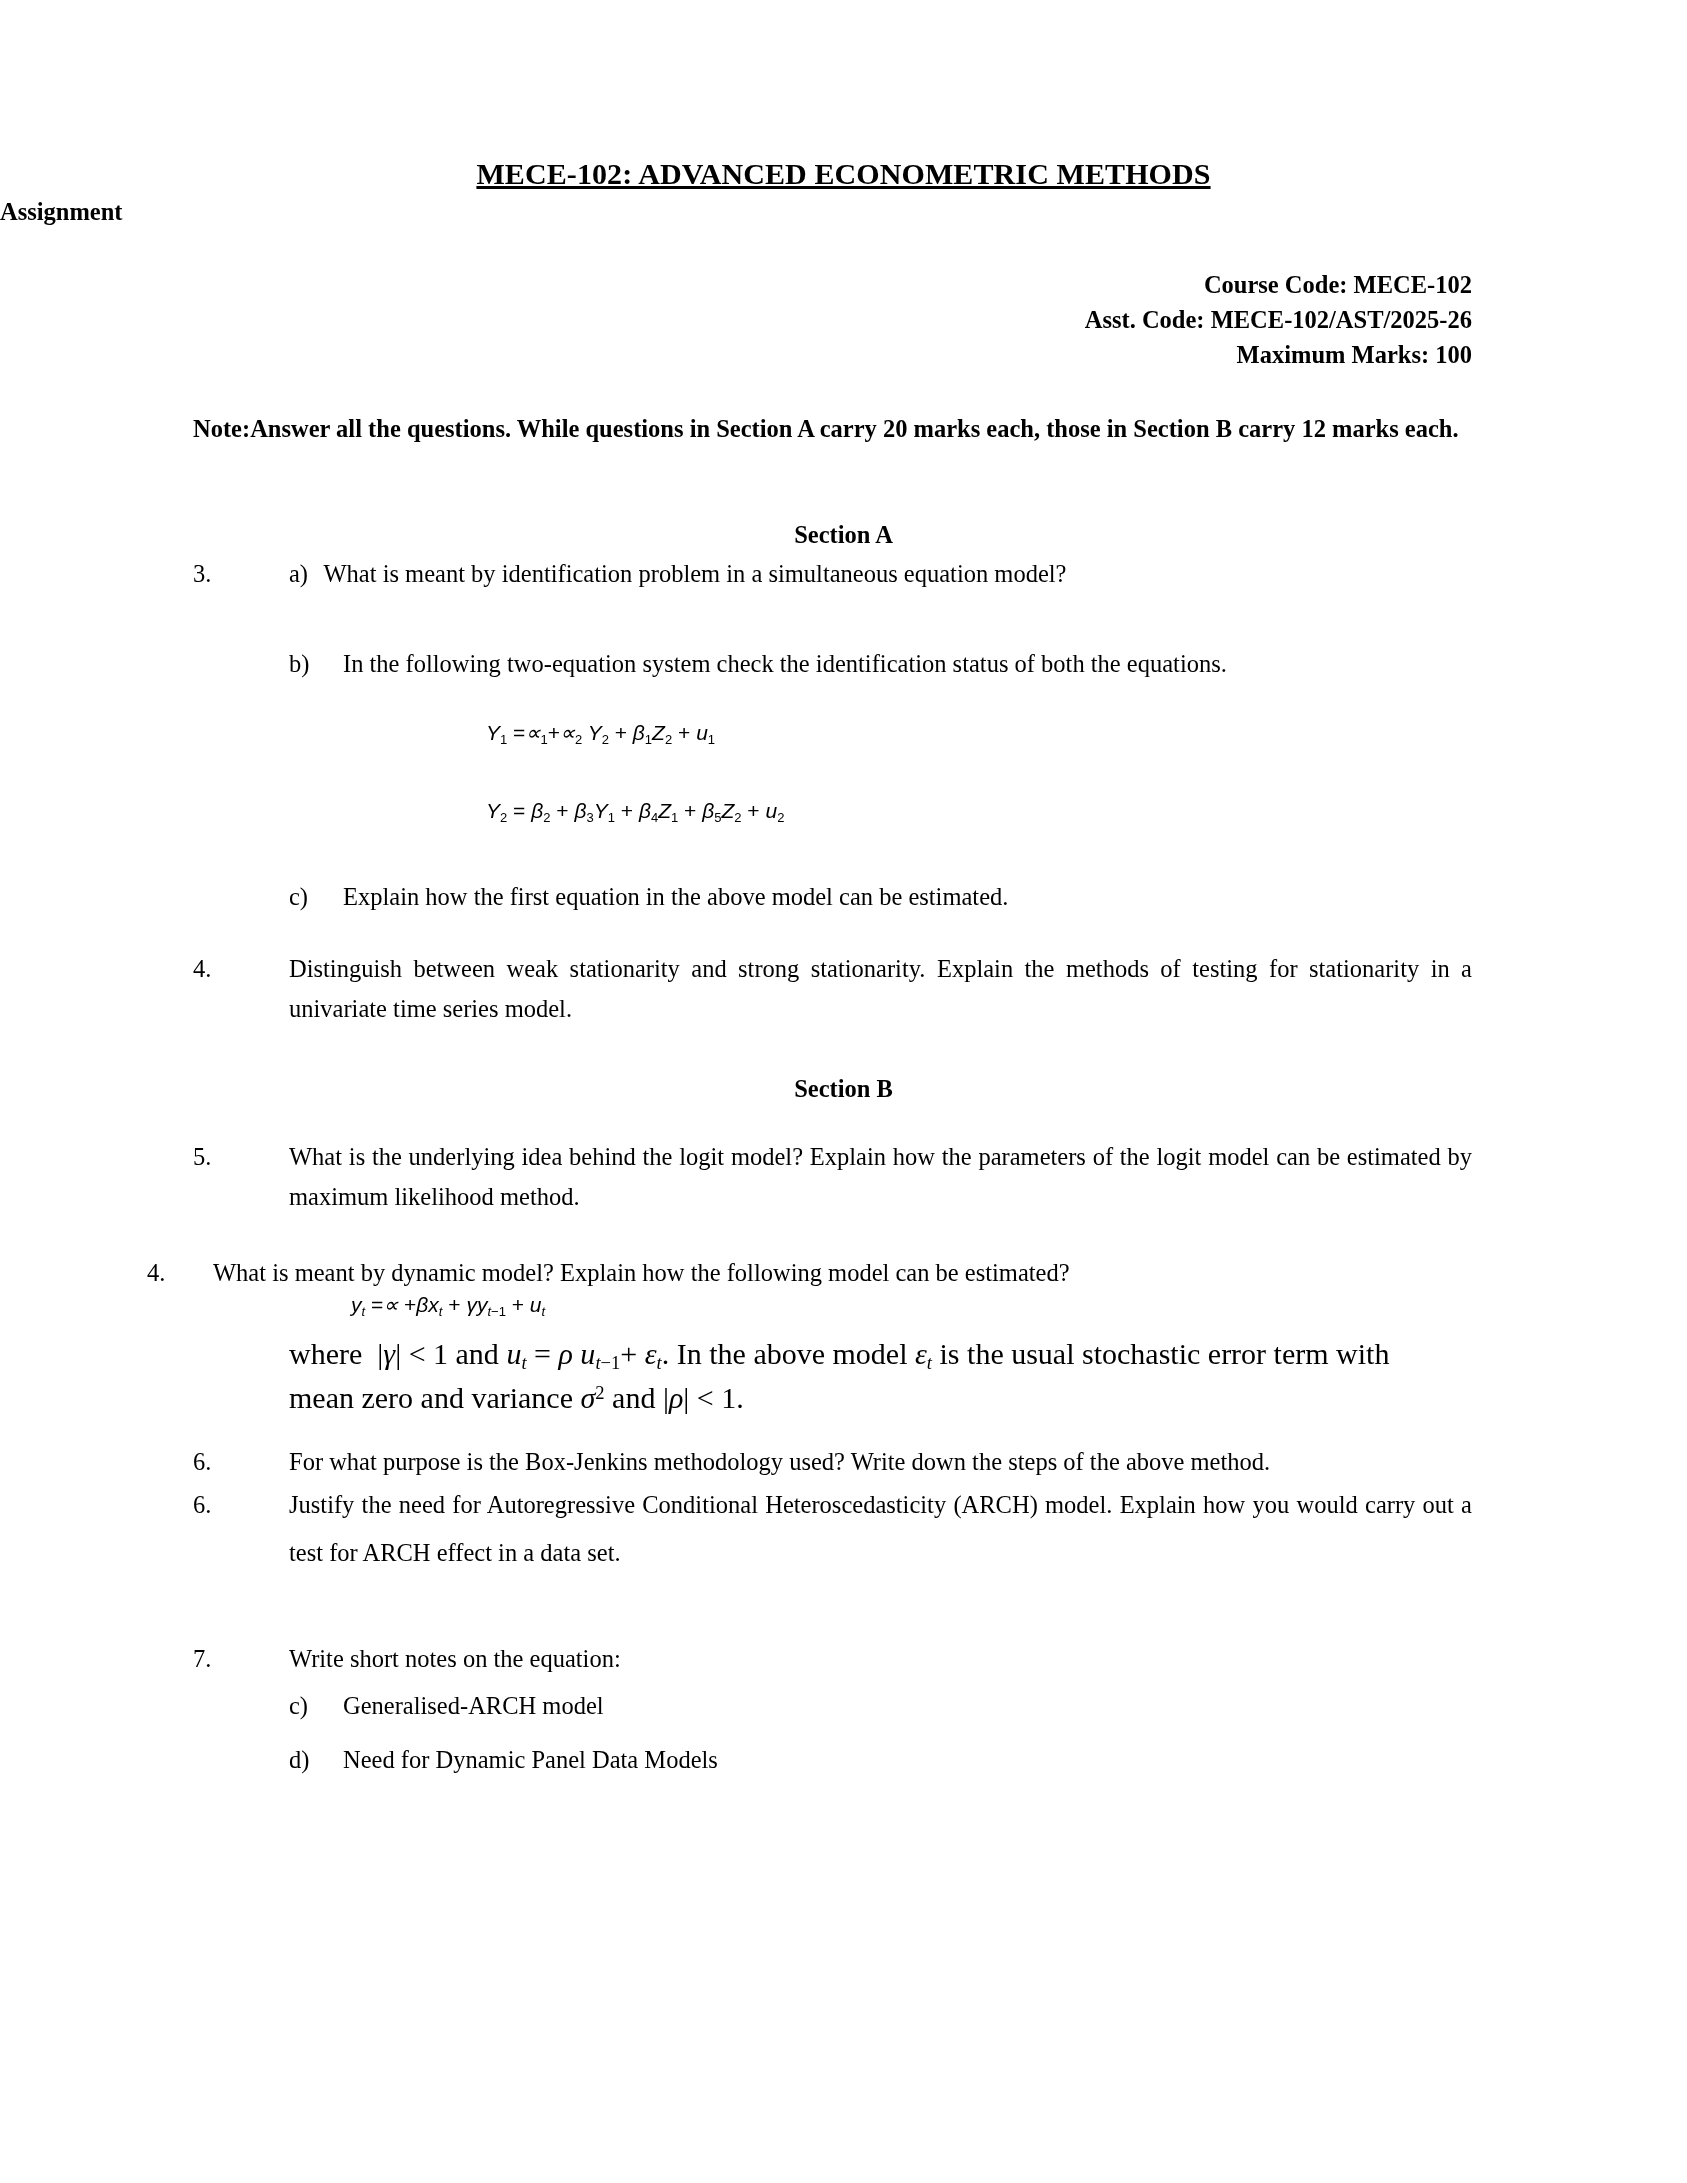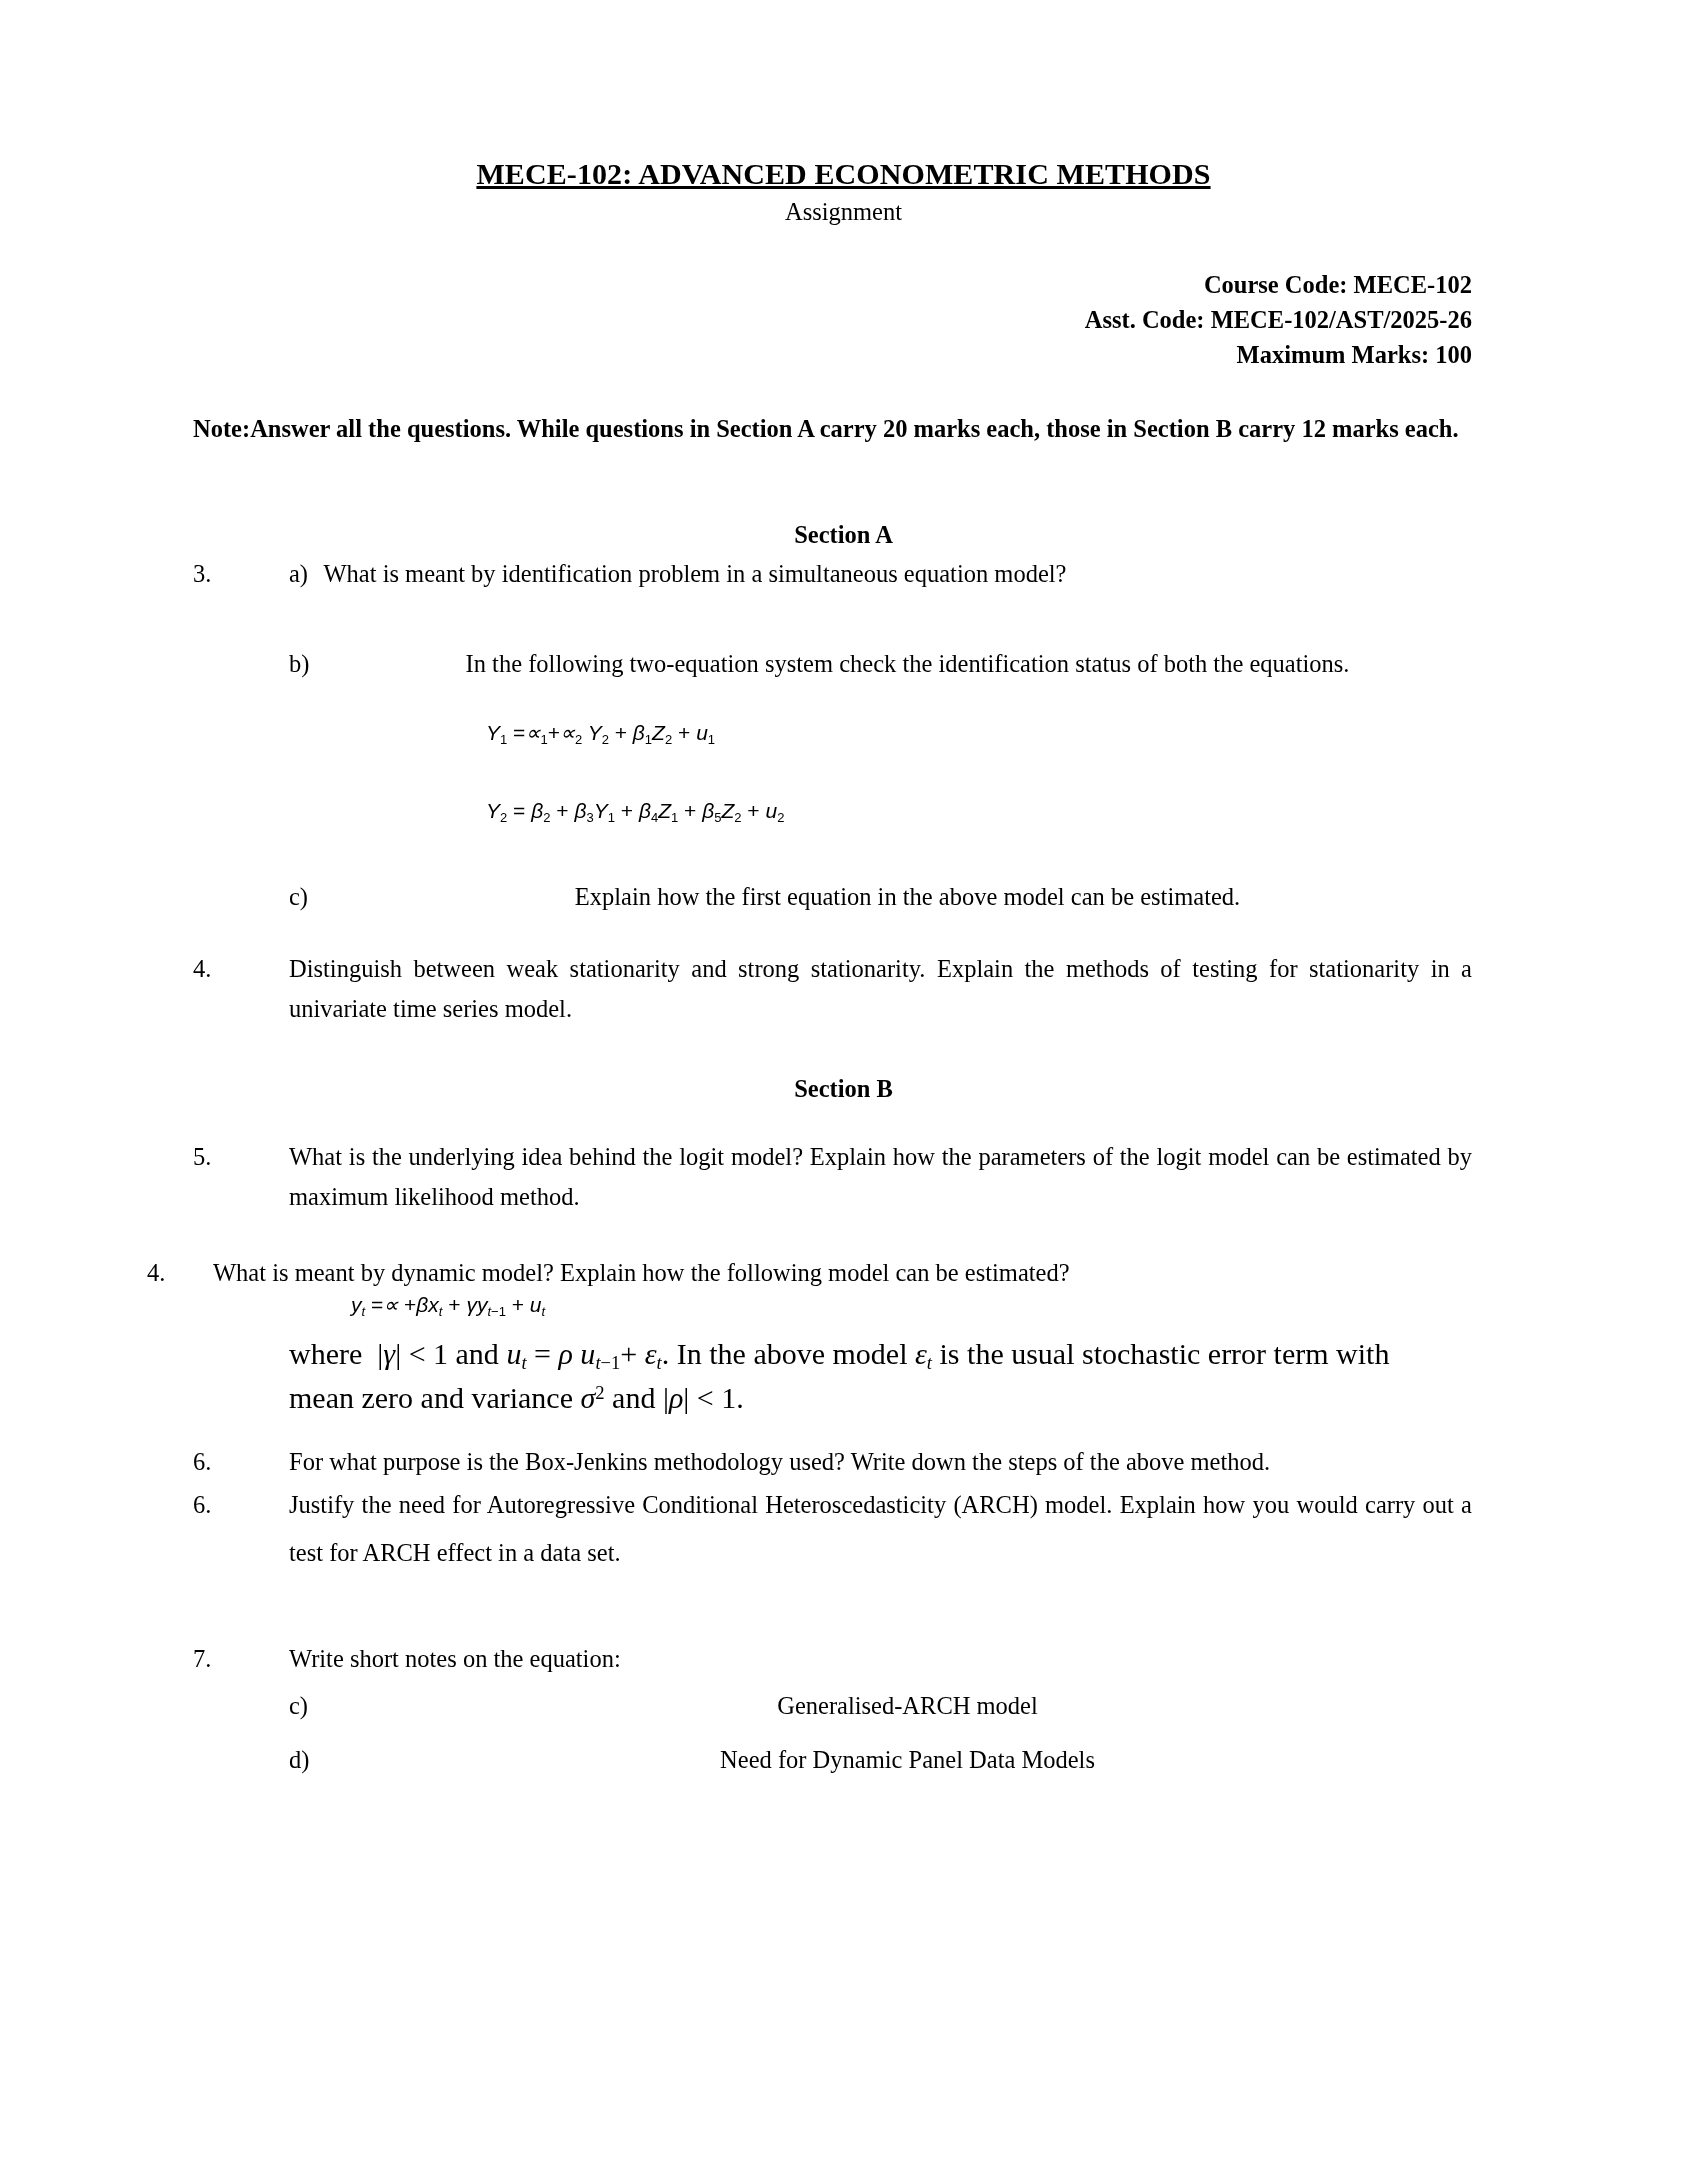--- a/index.html
+++ b/index.html
@@ -28,23 +28,23 @@
     font-size: 30px;
     font-weight: bold;
     letter-spacing: 0.1px;
     text-decoration: underline;
   }
   .doc-subtitle {
     position: absolute;
     left: 0;
     right: 0;
     top: 198px;
-    text-align: center;
-    font-size: 24.5px;
-    font-weight: normal;
+    text-align: left;
+    font-size: 24.5px;
+    font-weight: bold;
   }
 
   .course-meta {
     position: absolute;
     right: 215px;
     top: 268px;
     text-align: right;
     font-size: 24.5px;
     font-weight: bold;
     line-height: 1.42;
@@ -90,21 +90,21 @@
   .q .num.tight { width: 66px; }
   .q .body { flex: 1 1 auto; }
 
   .sub {
     position: absolute;
     display: flex;
     font-size: 24.5px;
     line-height: 1.62;
   }
   .sub .lbl { flex: 0 0 auto; width: 54px; }
-  .sub .txt { flex: 1 1 auto; text-align: center; }
+  .sub .txt { flex: 1 1 auto; }
 
   
   .math {
     position: absolute;
     font-family: Liberation Sans, sans-serif;
     font-size: 21px;
     font-style: italic;
     white-space: nowrap;
   }
   .math .up { font-style: normal; }

